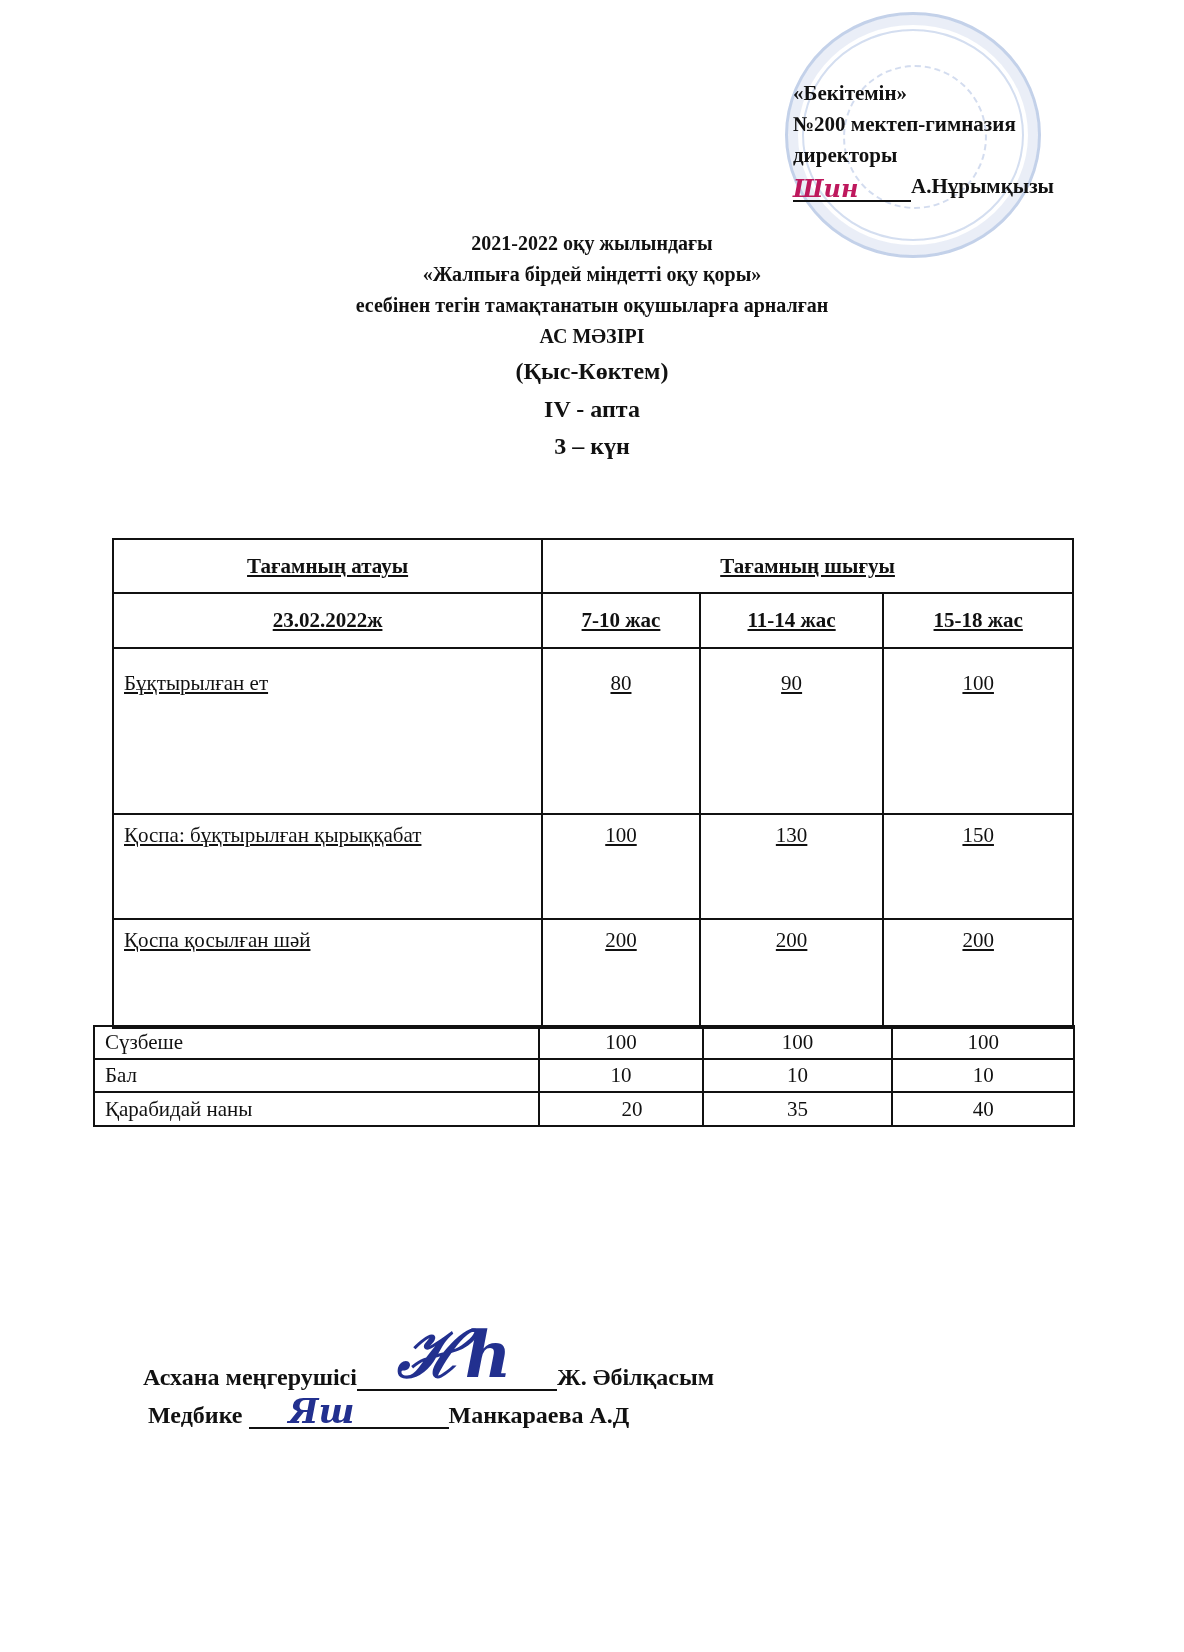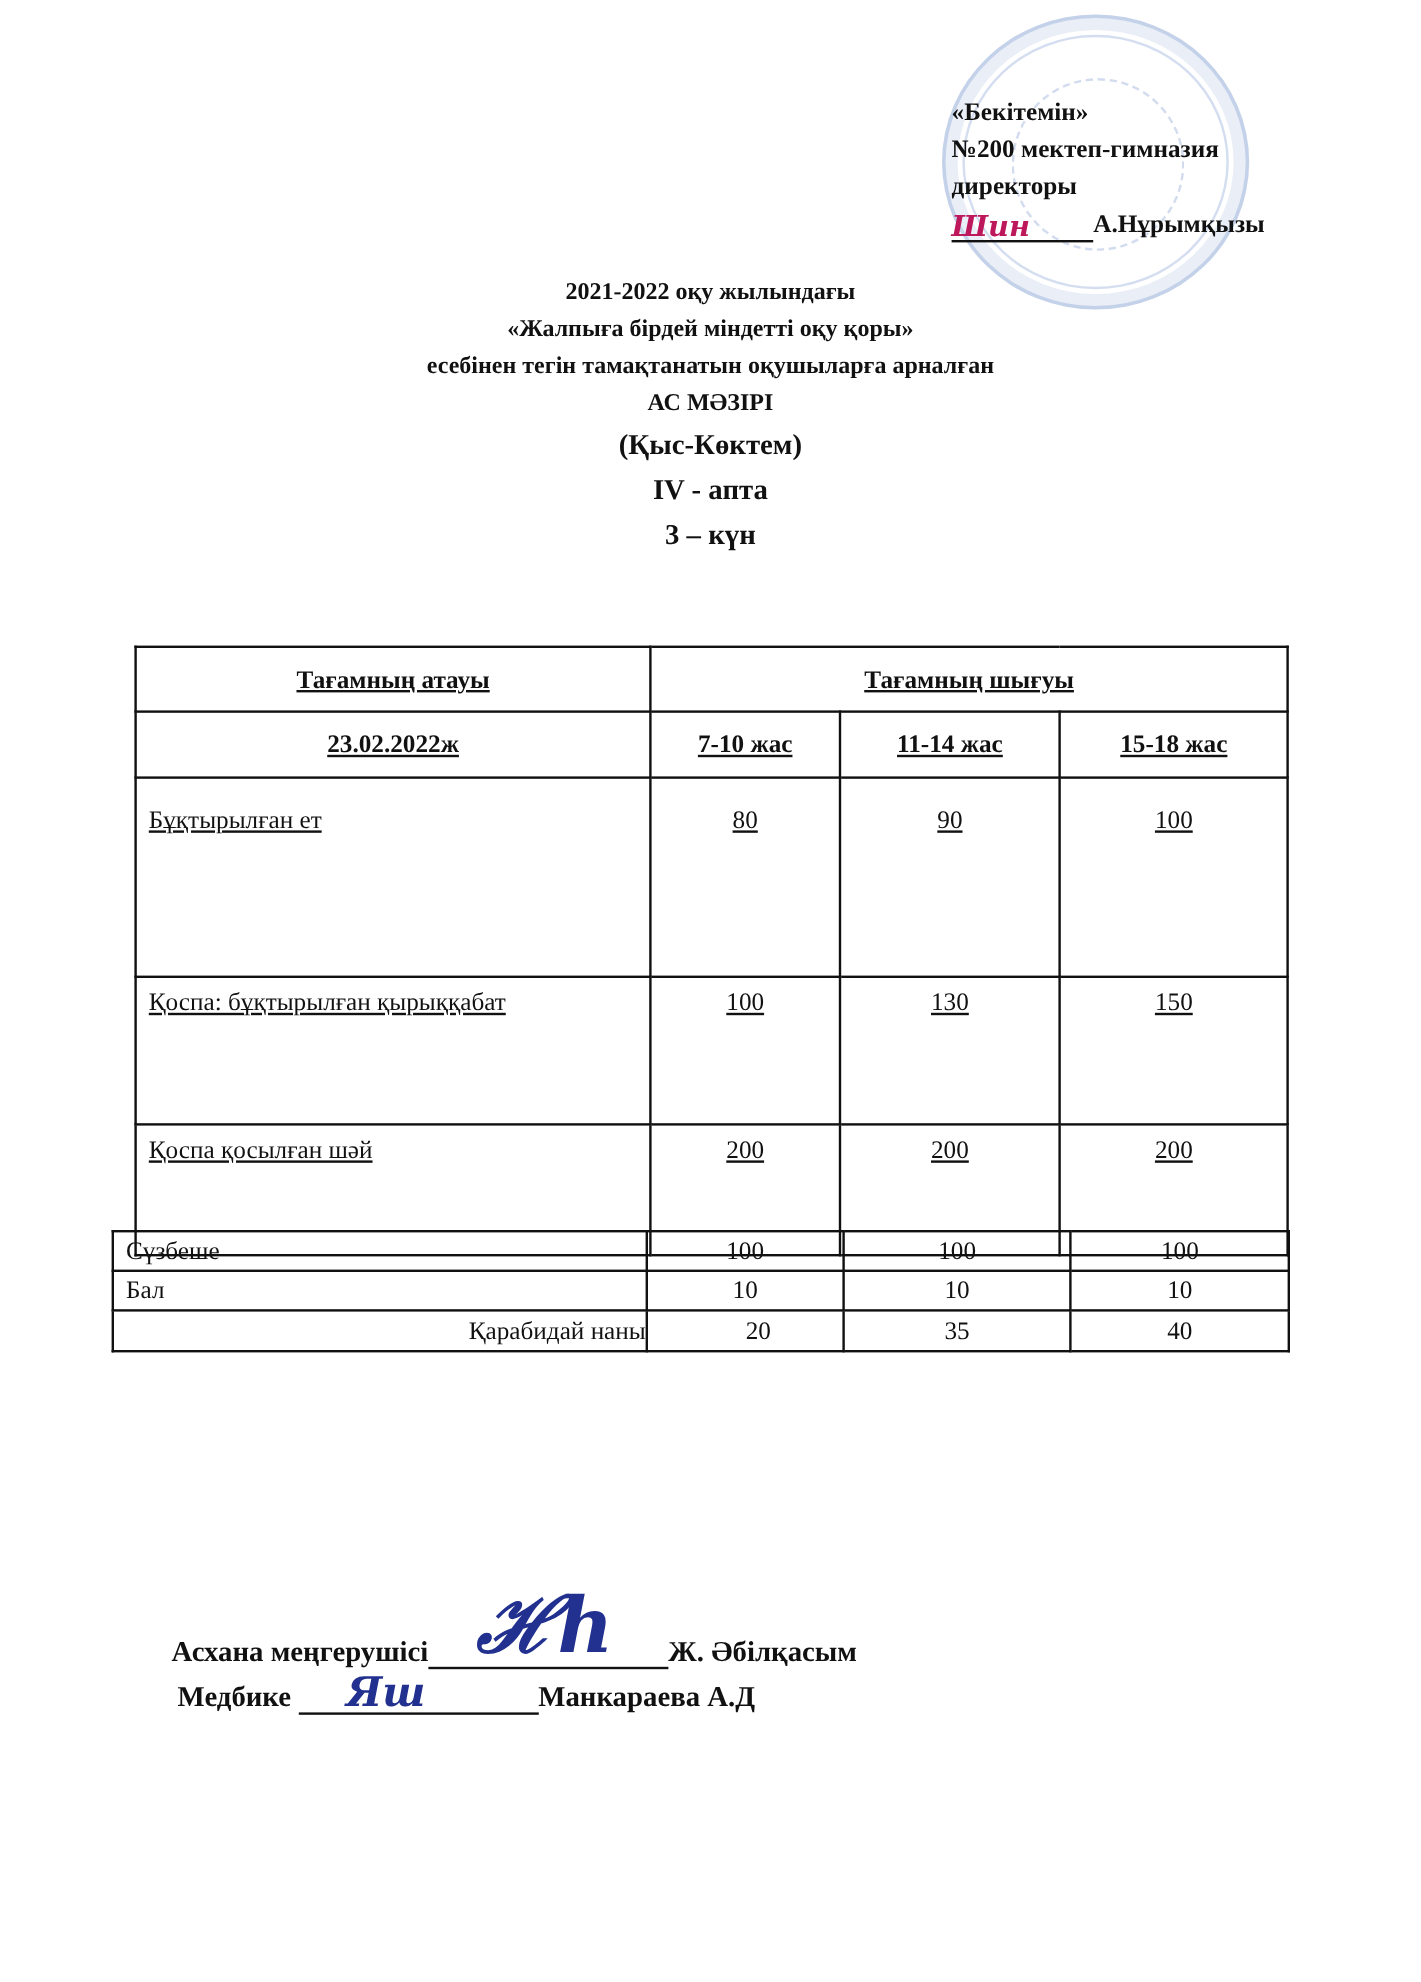--- a/index.html
+++ b/index.html
@@ -67,21 +67,21 @@
     <td>7-10 жас</td>
     <td>11-14 жас</td>
     <td>15-18 жас</td>
   </tr>
   <tr class="tall" style="height:166px;">
     <td class="name">Бұқтырылған ет</td>
     <td class="num">80</td>
     <td class="num">90</td>
     <td class="num">100</td>
   </tr>
-  <tr class="tall" style="height:123px;">
+  <tr class="tall" style="height:105px;">
     <td class="name" style="padding-top:8px !important;">Қоспа: бұқтырылған қырыққабат</td>
     <td class="num" style="padding-top:8px !important;">100</td>
     <td class="num" style="padding-top:8px !important;border-radius:14px;">130</td>
     <td class="num" style="padding-top:8px !important;">150</td>
   </tr>
   <tr class="tall" style="height:109px;">
     <td class="name" style="padding-top:8px !important;">Қоспа қосылған шәй</td>
     <td class="num" style="padding-top:8px !important;">200</td>
     <td class="num" style="padding-top:8px !important;">200</td>
     <td class="num" style="padding-top:8px !important;">200</td>
@@ -103,21 +103,21 @@
     <td class="num" style="vertical-align:middle;">100</td>
     <td class="num" style="vertical-align:middle;">100</td>
   </tr>
   <tr style="height:33px;">
     <td class="name" style="vertical-align:middle;">Бал</td>
     <td class="num" style="vertical-align:middle;">10</td>
     <td class="num" style="vertical-align:middle;">10</td>
     <td class="num" style="vertical-align:middle;">10</td>
   </tr>
   <tr style="height:34px;">
-    <td class="name" style="vertical-align:middle;text-align:right;">Қарабидай наны</td>
+    <td class="name" style="vertical-align:middle;">Қарабидай наны</td>
     <td class="num" style="vertical-align:middle;padding-left:22px;">20</td>
     <td class="num" style="vertical-align:middle;">35</td>
     <td class="num" style="vertical-align:middle;">40</td>
   </tr>
 </tbody>
   </table>
 
 <div class="abs footer" style="left:143px; top:1364px;">
   <span>Асхана меңгерушісі</span><span class="line" style="width:200px;"><span class="scrib" style="left:40px; top:-58px; font-size:64px;">ℋℎ</span></span><span>Ж. Әбілқасым</span>
 </div>

